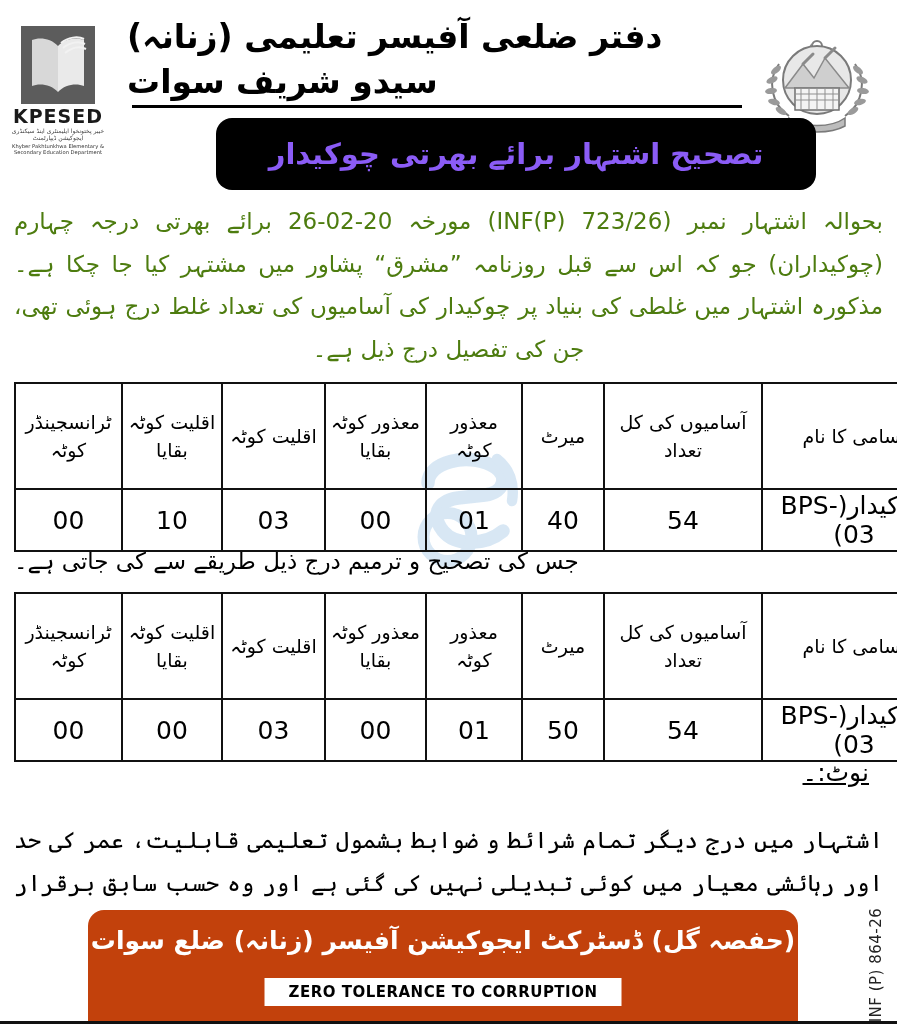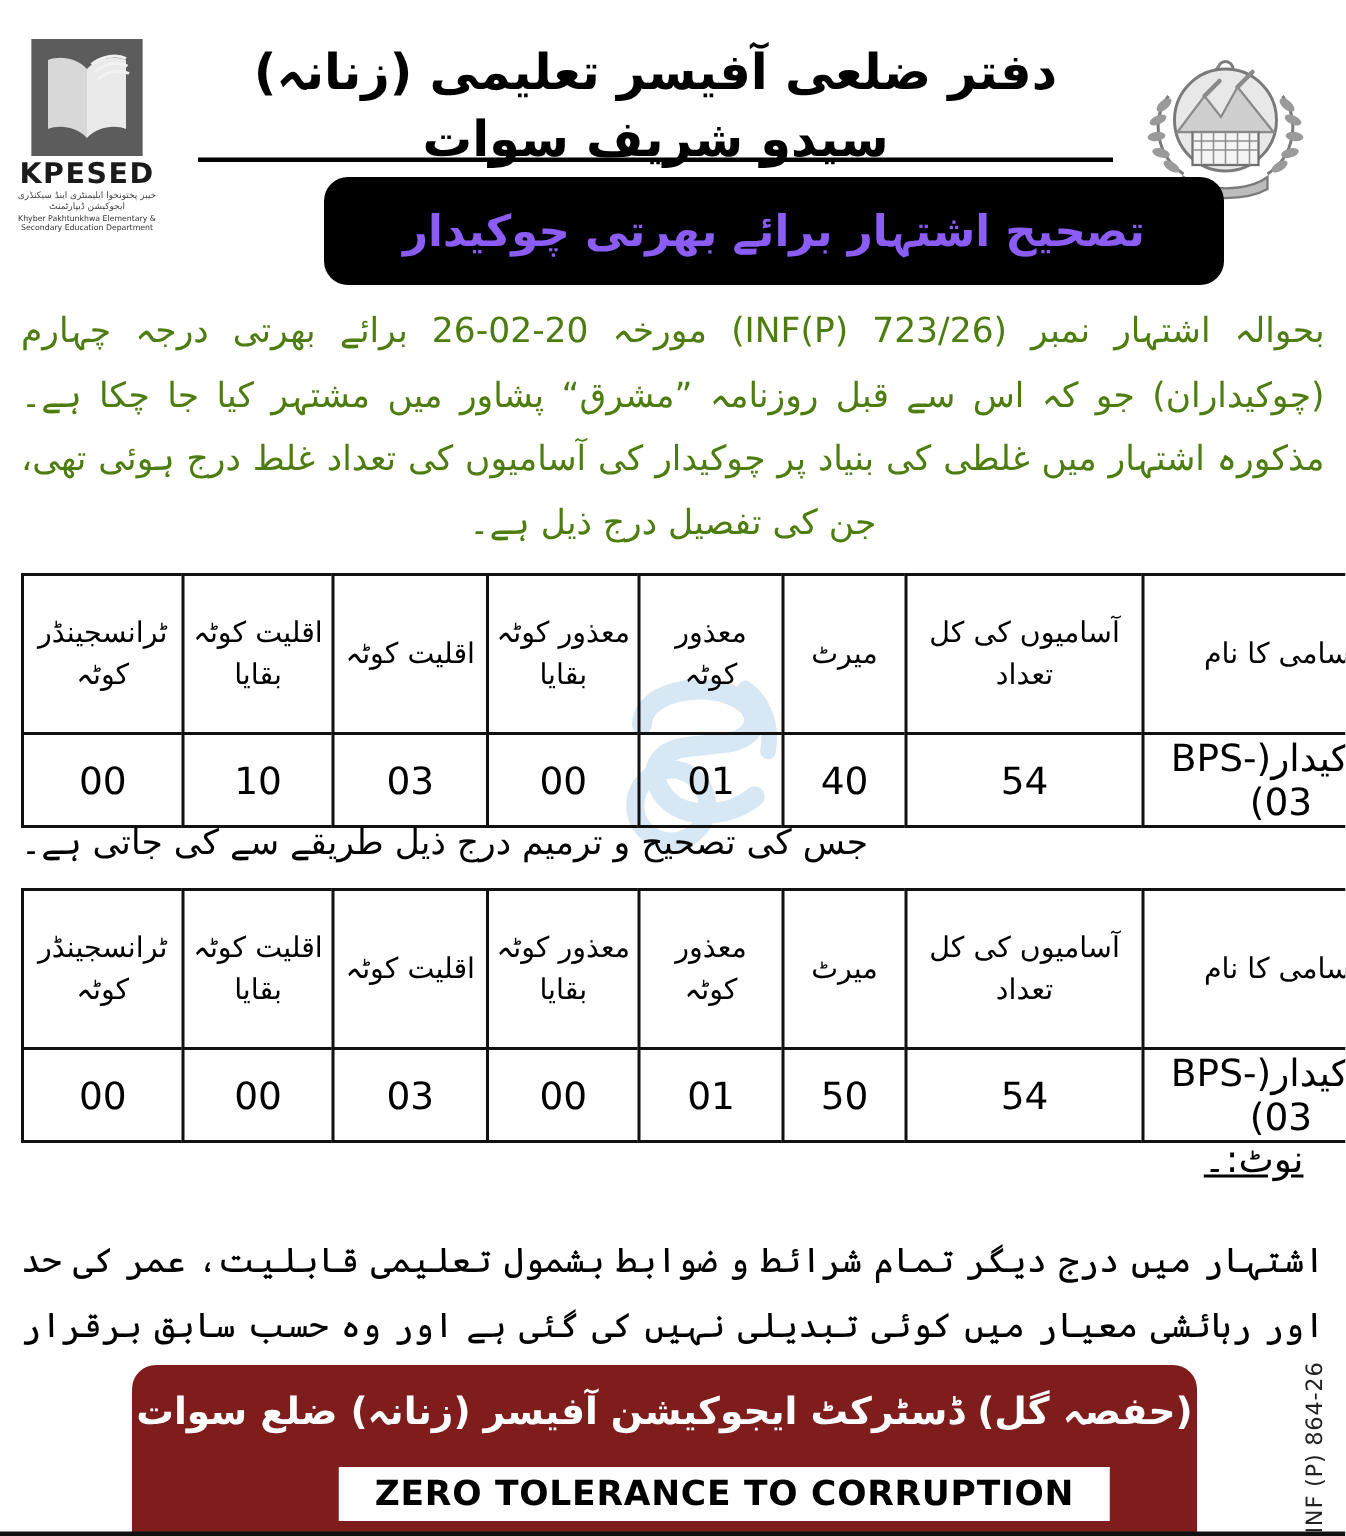--- a/index.html
+++ b/index.html
@@ -82,23 +82,23 @@
     position: absolute;
     right: 22px;
     top: 10px;
     width: 116px;
     height: 118px;
   }
 
   .office-title {
     position: absolute;
     right: 150px;
-    top: 18px;
+    top: 7px;
     width: 620px;
-    text-align: center;
+    text-align: left;
     direction: rtl;
     font-size: 33px;
     font-weight: bold;
     color: #000;
     line-height: 1.35;
     font-family: "DejaVu Sans", sans-serif;
     padding-bottom: 6px;
   }
   .title-rule {
     position: absolute;
@@ -238,21 +238,21 @@
     margin-top: 19px;
   }
 
   
   .footer-bar {
     position: absolute;
     left: 88px;
     top: 910px;
     width: 710px;
     height: 112px;
-    background: #7f1d1d;
+    background: #c2410c;
     border-radius: 16px 16px 0 0;
     z-index: 2;
   }
   .signature {
     position: absolute;
     left: 0;
     top: 16px;
     width: 710px;
     text-align: center;
     direction: rtl;
@@ -261,27 +261,26 @@
     font-weight: bold;
     font-family: "DejaVu Sans", sans-serif;
   }
   .zero-tol {
     position: absolute;
     left: 50%;
     transform: translateX(-50%);
     top: 68px;
     background: #fff;
     color: #000;
-    font-size: 23px;
+    font-size: 15px;
     font-weight: bold;
     letter-spacing: 0.5px;
     padding: 5px 24px;
     font-family: "DejaVu Sans", sans-serif;
     white-space: nowrap;
-    margin-left: 40px;
   }
   .inf-side {
     position: absolute;
     right: 4px;
     top: 906px;
     height: 118px;
     width: 34px;
     z-index: 3;
     display: flex;
     align-items: center;

